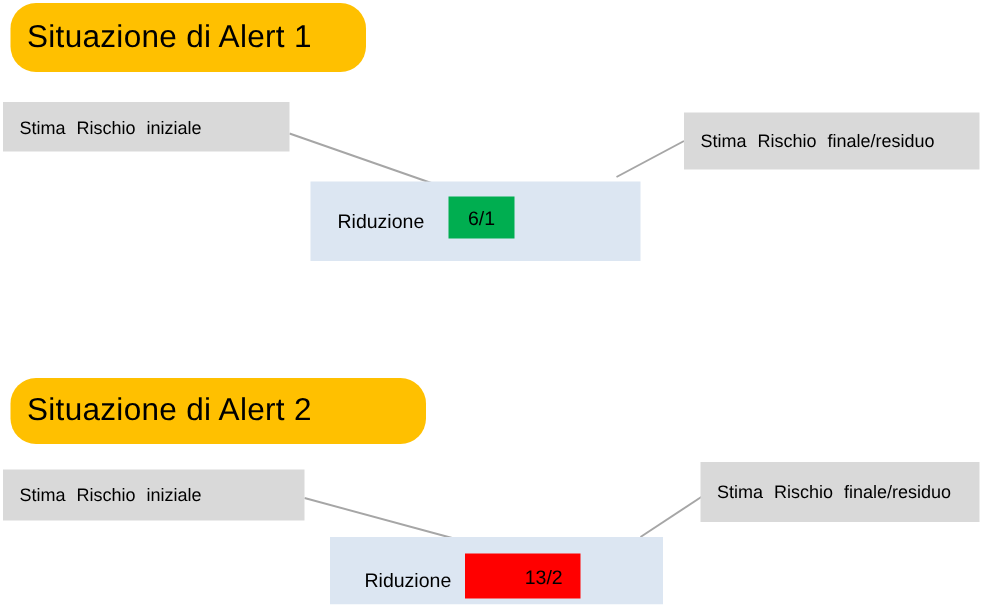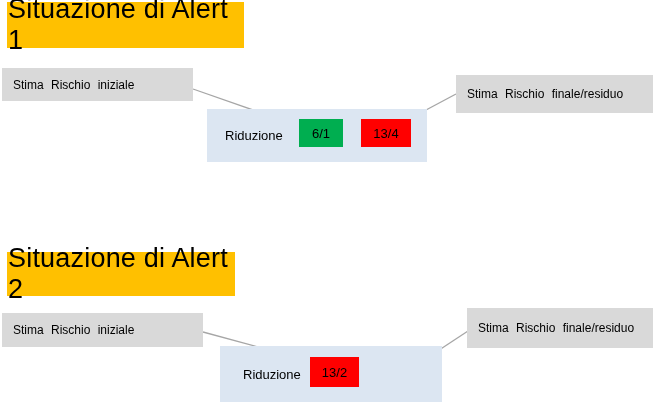--- a/index.html
+++ b/index.html
@@ -9,43 +9,44 @@
     height: 403px;
     background: #ffffff;
     overflow: hidden;
     font-family: "Liberation Sans", sans-serif;
     color: #000;
   }
   .abs { position: absolute; box-sizing: border-box; }
 
   .section-title {
     background: #FFC000;
-    font-size: 27px;
+    font-size: 21px;
     letter-spacing: 0.2px;
-    padding-left: 1px;
+    padding-left: 11px;
     display: flex;
     align-items: center;
+    border-radius: 17px;
   }
   #title-1 { left: 7px; top: 2px;   width: 237px; height: 46px; }
-  #title-2 { left: 7px; top: 252px; width: 228px; height: 44px; }
+  #title-2 { left: 7px; top: 252px; width: 277px; height: 44px; }
 
   .callout {
     background: #D9D9D9;
     font-size: 12px;
     word-spacing: 4px;
     display: flex;
     align-items: center;
     padding-left: 11px;
   }
   #callout-initial-1 { left: 2px;   top: 68px;  width: 191px; height: 33px; }
   #callout-final-1   { left: 456px; top: 75px;  width: 197px; height: 38px; }
   #callout-initial-2 { left: 2px;   top: 313px; width: 201px; height: 34px; }
   #callout-final-2   { left: 467px; top: 308px; width: 186px; height: 40px; }
 
-  .panel { background: #DCE6F2; }
+  .panel { background: #DCE6F2; margin-top: 12px; }
   #panel-1 { left: 207px; top: 109px; width: 220px; height: 53px; }
   #panel-2 { left: 220px; top: 346px; width: 222px; height: 56px; }
 
   .reduction-label {
     position: absolute;
     top: 0; bottom: 0;
     display: flex;
     align-items: center;
     font-size: 13px;
   }
@@ -87,27 +88,26 @@
 
   <div id="title-1" class="abs section-title">Situazione di Alert 1</div>
 
   <div id="callout-initial-1" class="abs callout">Stima Rischio iniziale</div>
 
   <div id="callout-final-1" class="abs callout">Stima Rischio finale/residuo</div>
 
   <div id="panel-1" class="abs panel">
     <div class="reduction-label">Riduzione</div>
     <div id="chip-initial-1" class="value-chip" style="background-color: rgb(0, 174, 80);">6/1</div>
-    <div id="chip-final-1" class="value-chip" style="background-color: rgb(255, 0, 0);">13/4</div>
   </div>
 
   <div id="title-2" class="abs section-title">Situazione di Alert 2</div>
 
   <div id="callout-initial-2" class="abs callout">Stima Rischio iniziale</div>
 
   <div id="callout-final-2" class="abs callout">Stima Rischio finale/residuo</div>
 
   <div id="panel-2" class="abs panel">
     <div class="reduction-label">Riduzione</div>
-    <div id="chip-initial-2" class="value-chip" style="background-color: rgb(255, 0, 0);">13/2</div>
+    <div id="chip-initial-2" class="value-chip" style="background-color: rgb(255, 0, 0); padding-left: 28px;">13/2</div>
   </div>
 
 </div>
 
 </body></html>

